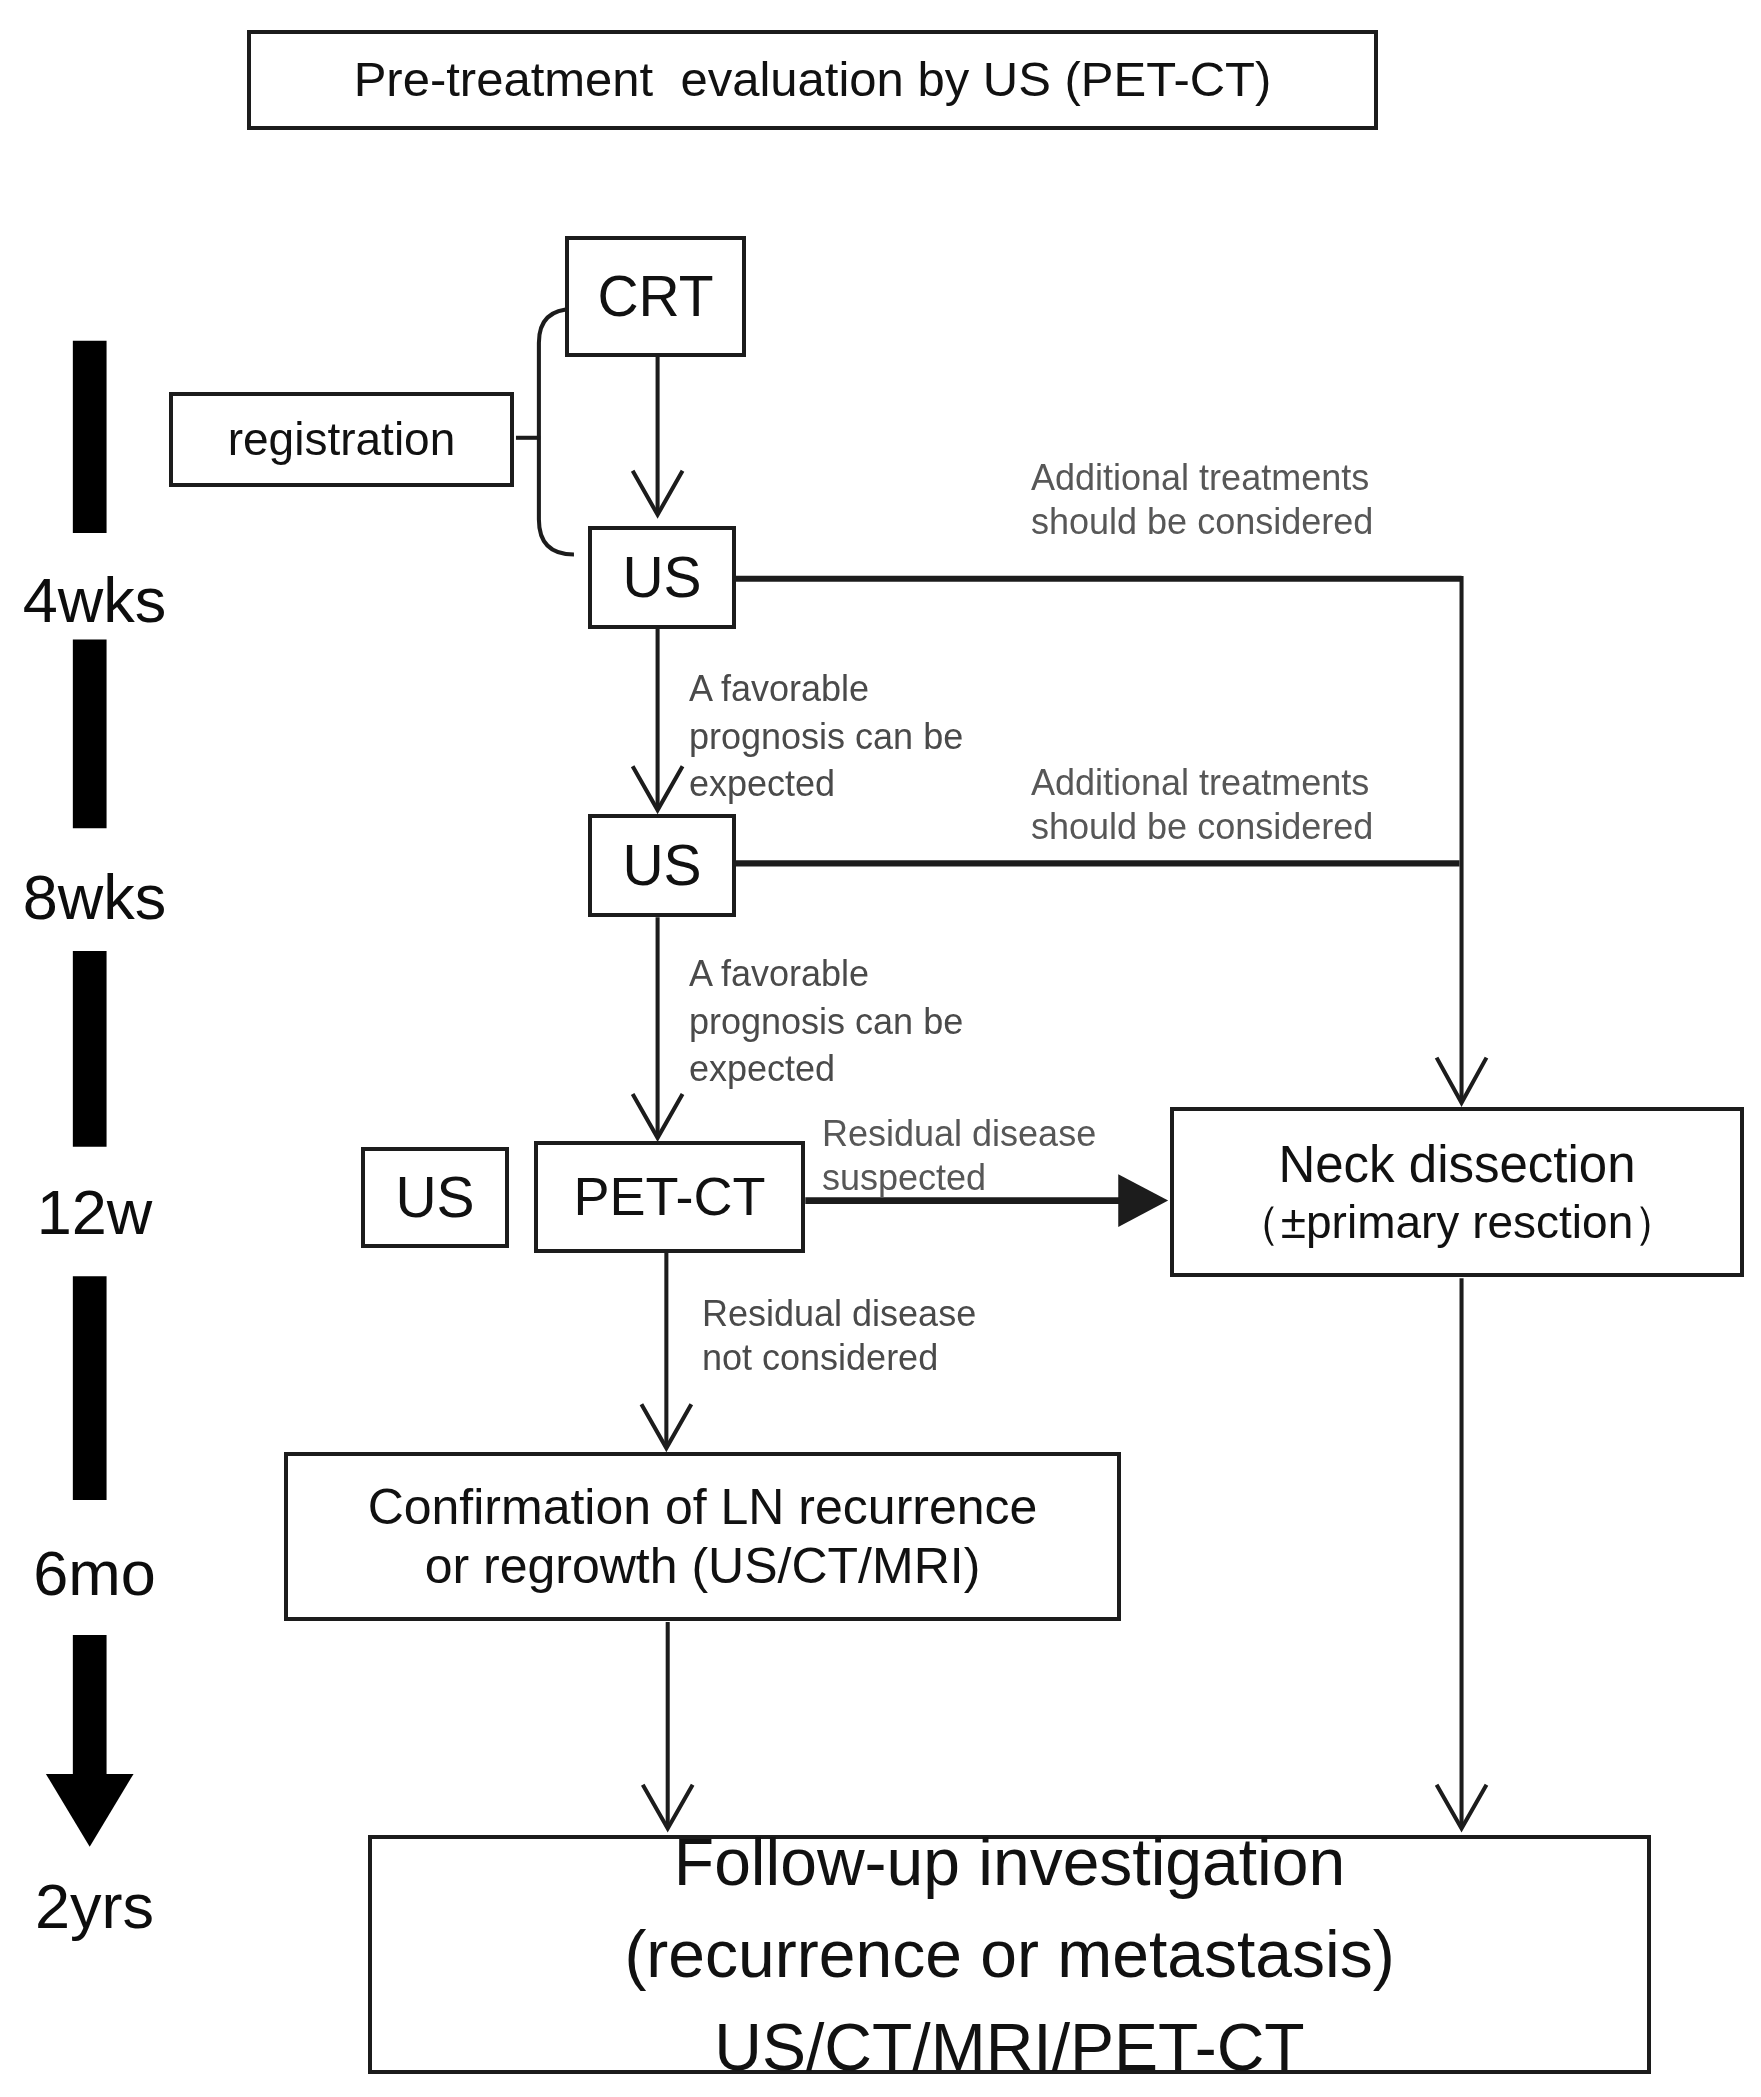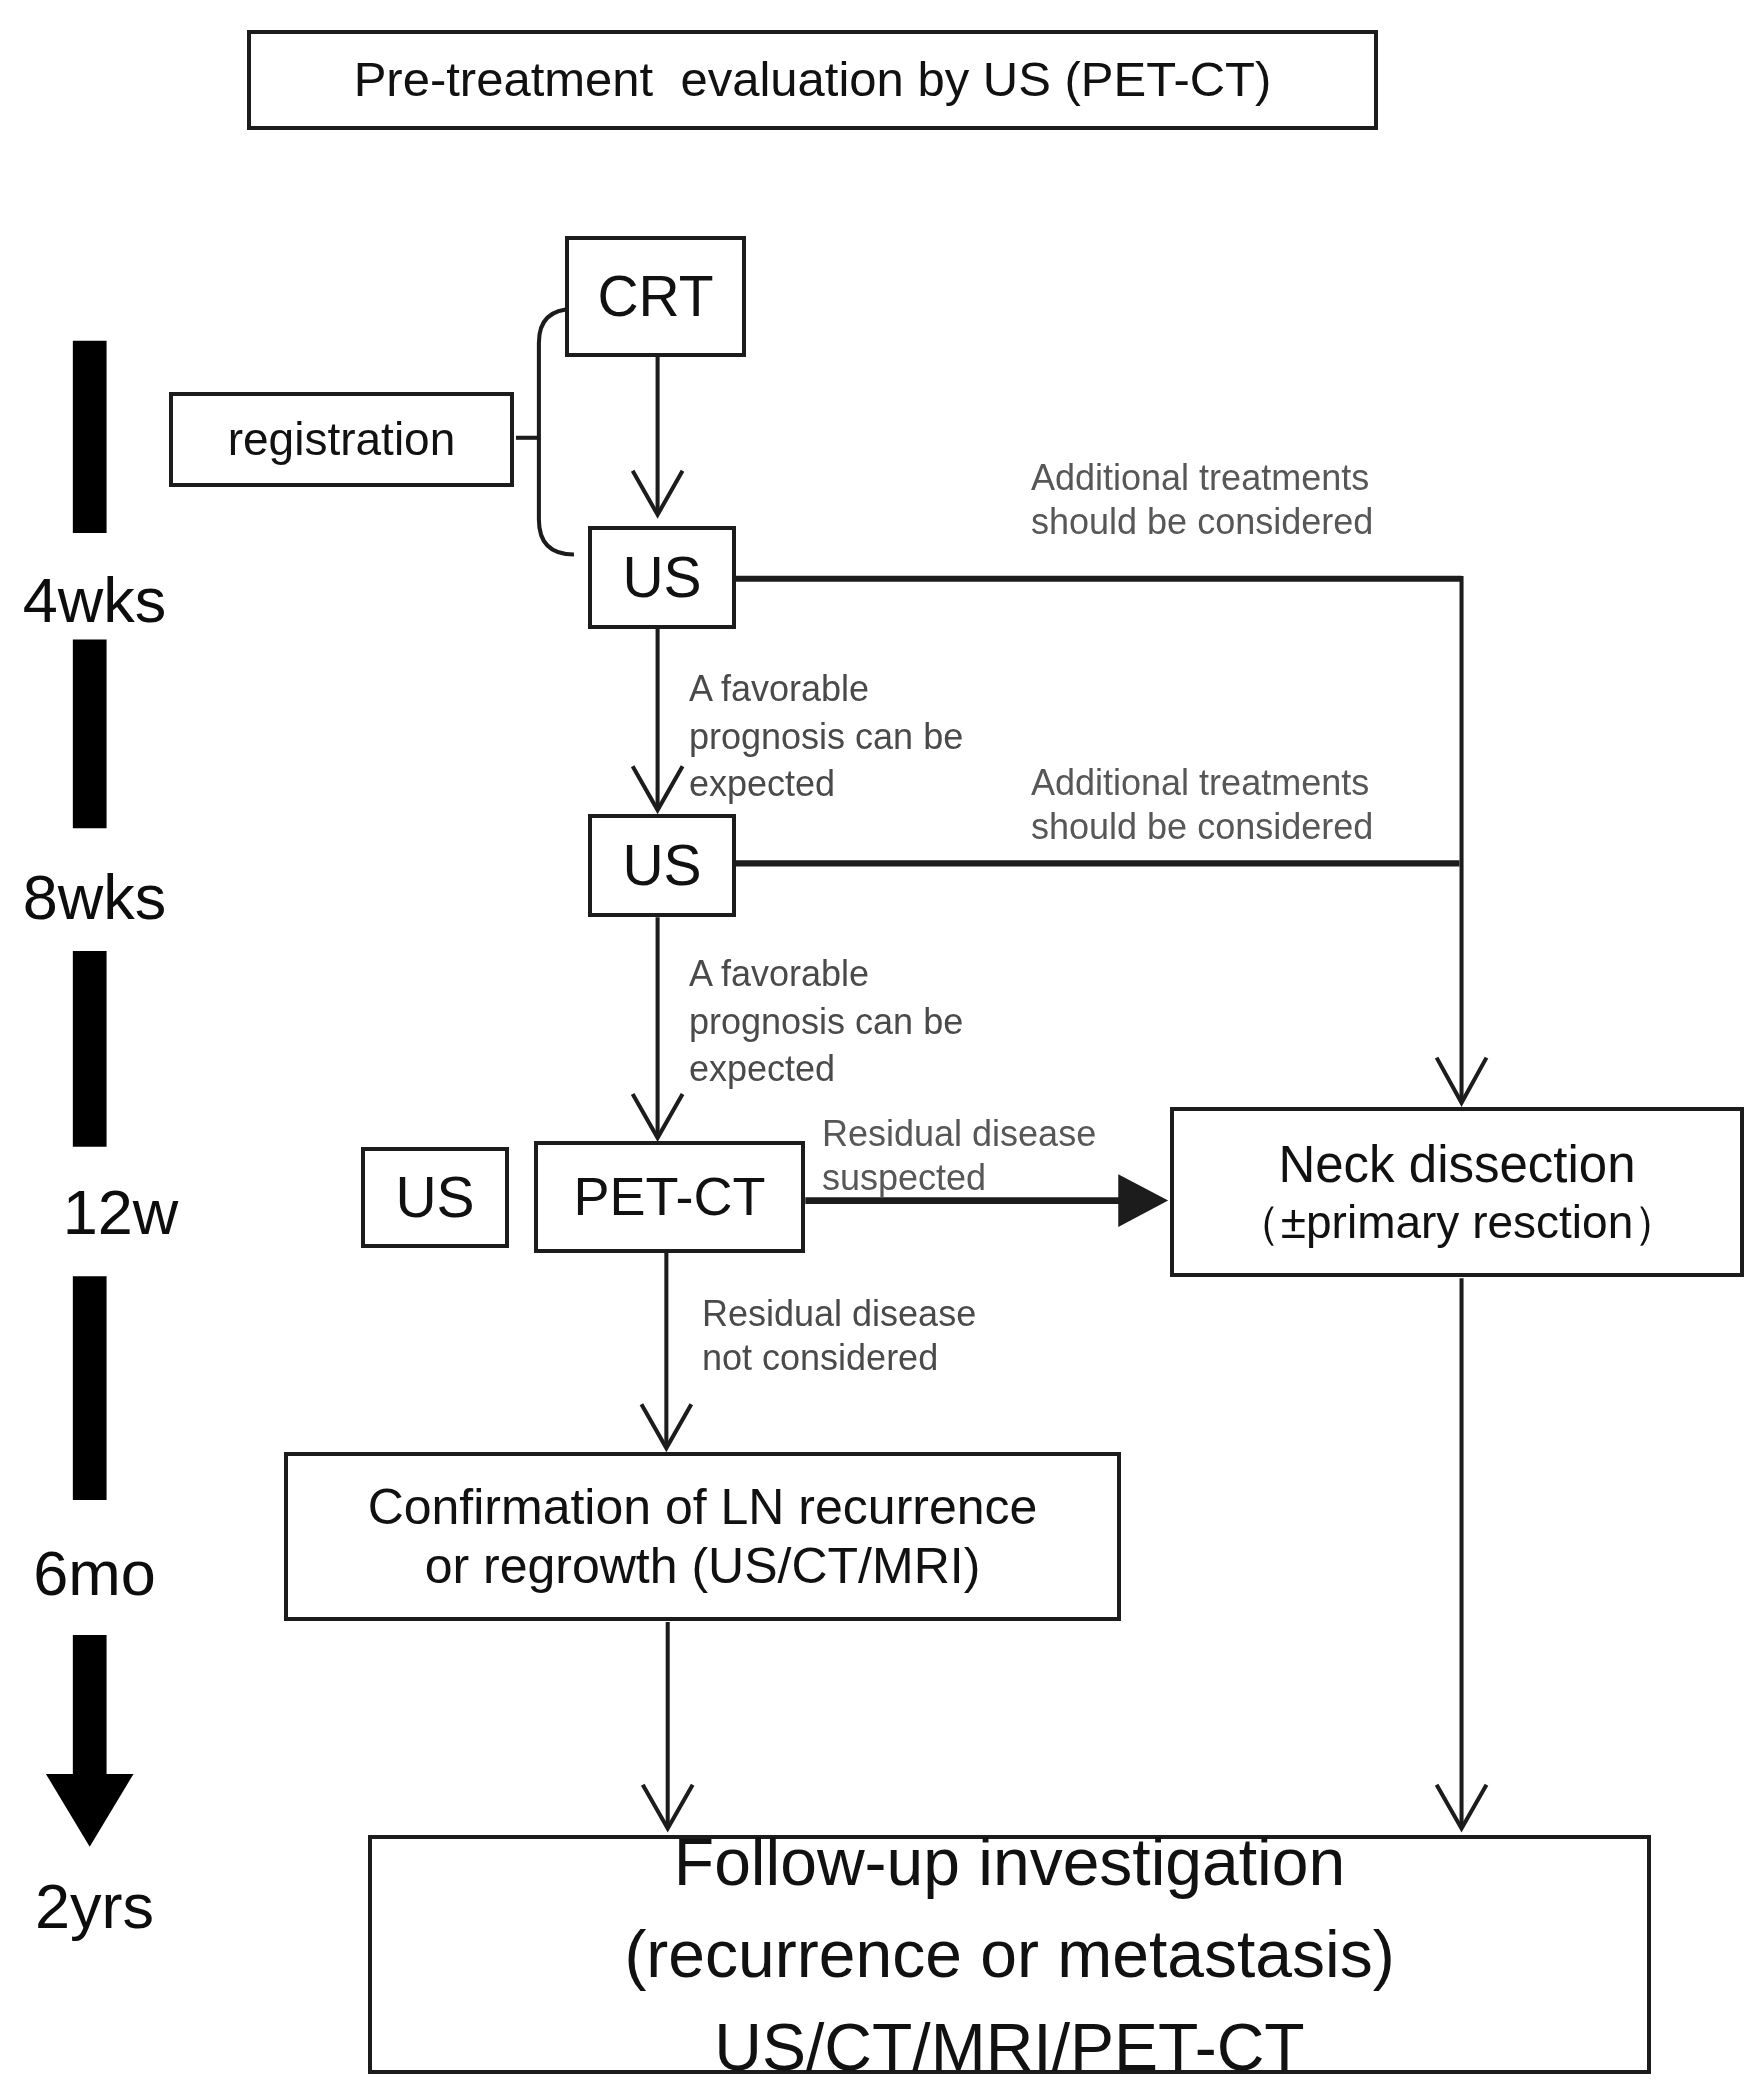--- a/index.html
+++ b/index.html
@@ -116,21 +116,21 @@
     </g>
 
     <g stroke="#1c1c1c" stroke-width="6" fill="none">
       <path d="M2167 1895 V 2706"></path>
       <path d="M2130 2646 L2167 2711 L2204 2646"></path>
     </g>
   </svg>
 
   <div class="tl-label" style="top:564px;">4wks</div>
   <div class="tl-label" style="top:861px;">8wks</div>
-  <div class="tl-label" style="top:1176px;padding-left:26px;">12w</div>
+  <div class="tl-label" style="top:1176px;">12w</div>
   <div class="tl-label" style="top:1537px;">6mo</div>
   <div class="tl-label" style="top:1870px;">2yrs</div>
 
   <div class="box" style="left:247px;top:30px;width:1131px;height:100px;">
     <span class="t-title">Pre-treatment  evaluation by US (PET-CT)</span>
   </div>
 
   <div class="box" style="left:565px;top:236px;width:181px;height:121px;">
     <span class="t-crt">CRT</span>
   </div>

